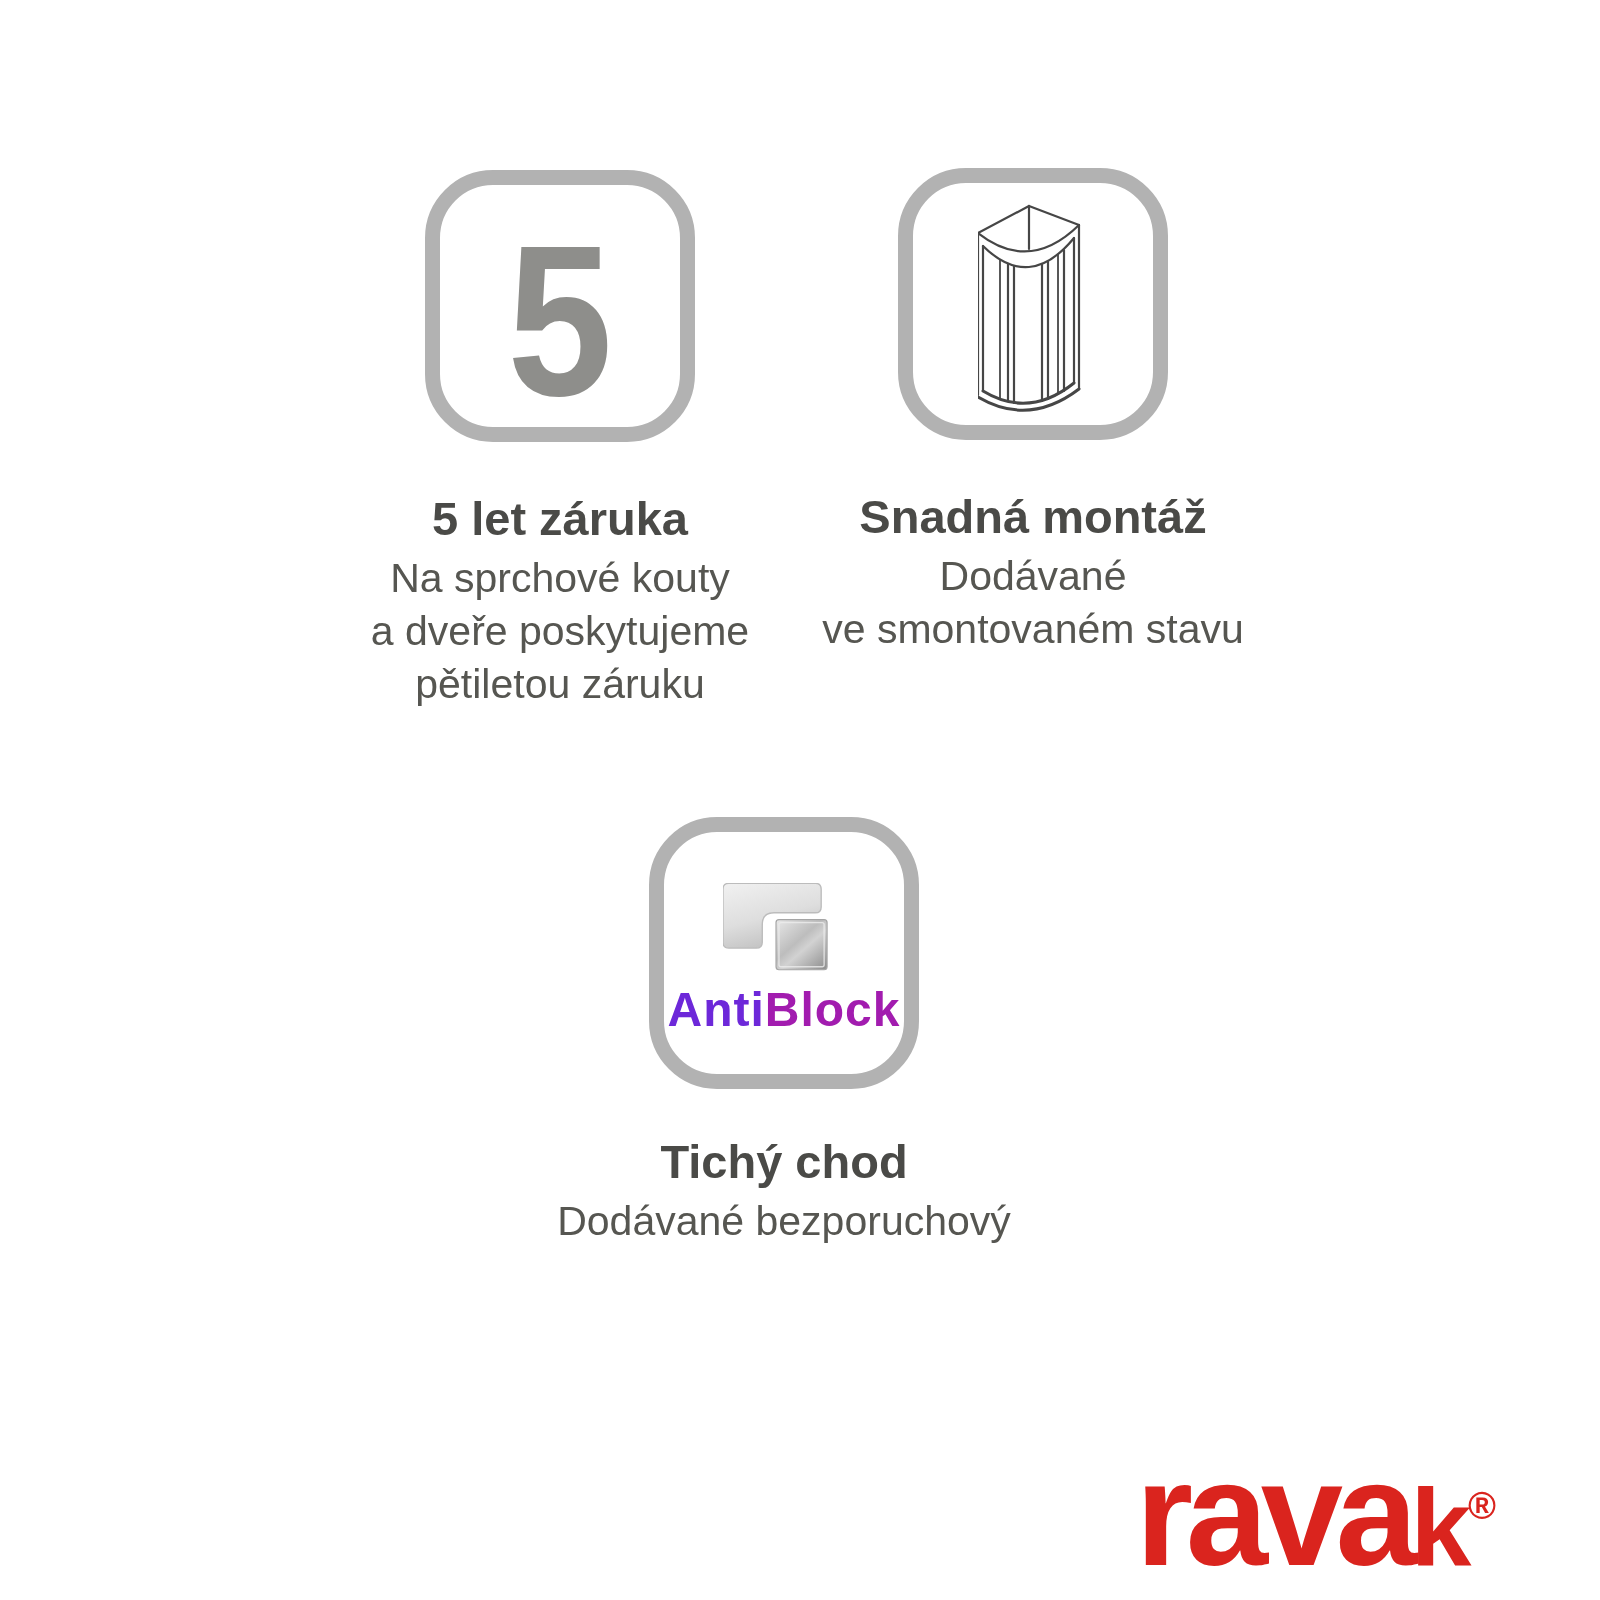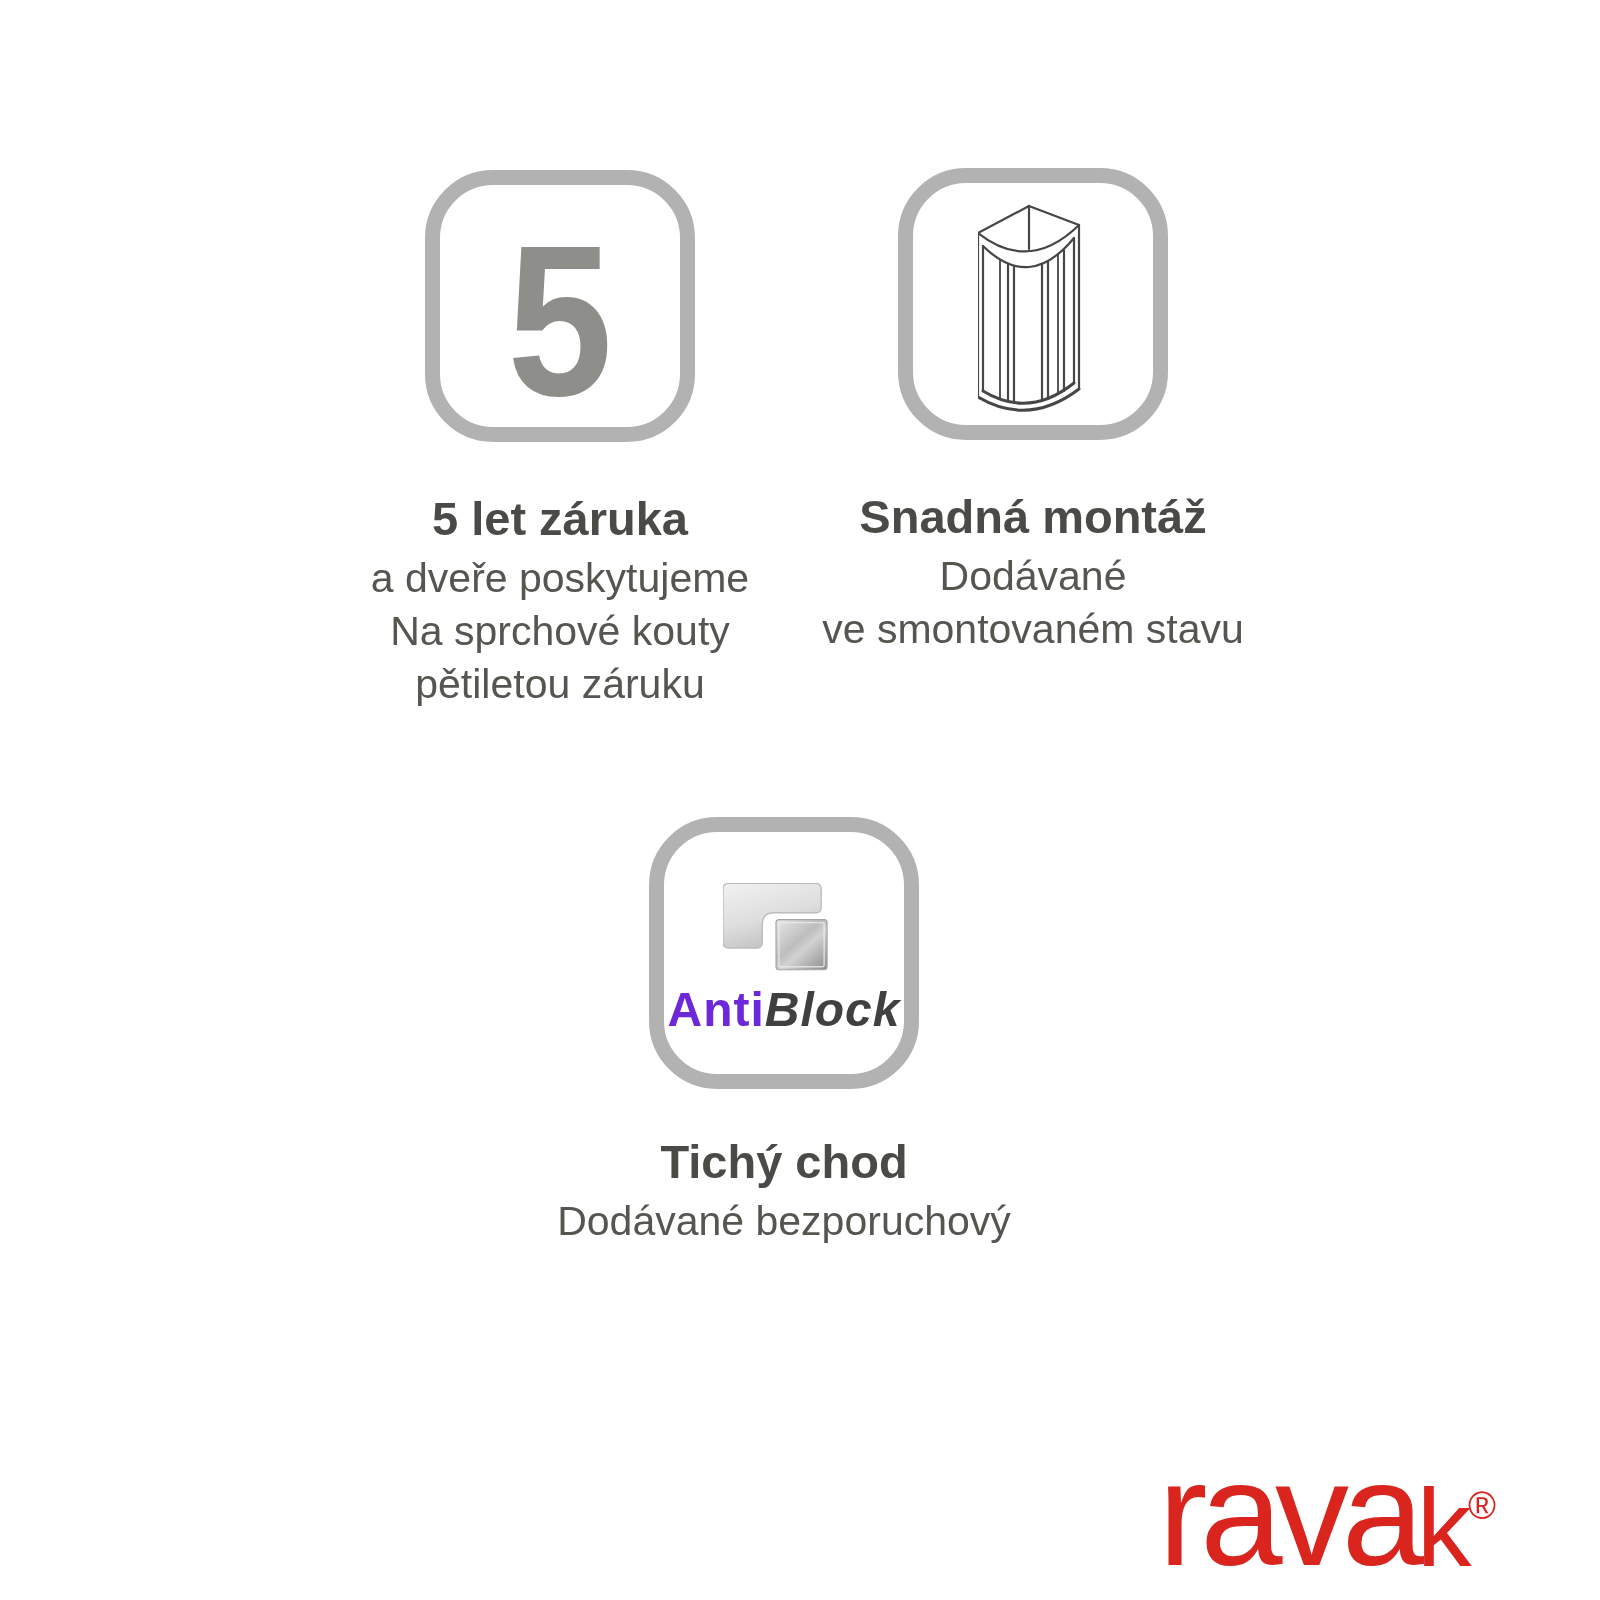--- a/index.html
+++ b/index.html
@@ -19,50 +19,50 @@
   }
   .big-number {
     font-size:215px; font-weight:bold; color:#8e8e8b; line-height:1;
     margin-top:28px; transform:scaleX(0.88); letter-spacing:0;
   }
   .shower-svg { display:block; margin-top:10px; }
   .quiet-inner { display:flex; flex-direction:column; align-items:center; margin-top:14px; }
   .ab-graphic { display:block; margin-left:-14px; }
   .ab-text { margin-top:12px; font-size:48px; font-weight:bold; letter-spacing:1px; line-height:1.1; }
   .ab-text .anti  { color:#6d28d9; }
-  .ab-text .block { color:#404040;font-style:italic; }
+  .ab-text .block { color:#a21caf; }
 
   .feature-title {
     margin-top:50px; font-size:47px; font-weight:bold; color:#4a4a47; line-height:1.16;
   }
   .feature-quiet .feature-title { margin-top:46px;text-align:center; }
   .feature-lines { margin-top:5px; font-size:41px; color:#565651; line-height:53px; }
   .feature-line { white-space:nowrap; }
 
   .brand-logo {
     position:absolute; right:108px; bottom:12px;
-    color:#da241e; font-weight:normal; line-height:1; white-space:nowrap;
+    color:#da241e; font-weight:bold; line-height:1; white-space:nowrap;
   }
   .brand-word { font-size:148px; letter-spacing:-0.05em; }
   .brand-k { font-size:0.74em; }
   .brand-reg { font-size:38px; vertical-align:super; position:relative; top:-40px; left:4px; letter-spacing:0; }
 </style>
 </head>
 <body>
 
 <div class="canvas">
 
   <section class="feature feature-warranty">
     <div class="badge">
       <span class="big-number">5</span>
     </div>
     <div class="feature-title">5 let záruka</div>
     <div class="feature-lines">
+      <div class="feature-line">Na sprchové kouty</div>
       <div class="feature-line">a dveře poskytujeme</div>
-      <div class="feature-line">Na sprchové kouty</div>
       <div class="feature-line">pětiletou záruku</div>
     </div>
   </section>
 
   <section class="feature feature-assembly">
     <div class="badge">
       <svg class="shower-svg" width="110" height="212" viewBox="0 0 110 212" fill="none" stroke="#464646" stroke-width="2.2" stroke-linejoin="round" stroke-linecap="round">
 
         <path d="M51,3 L0,30"></path>
         <path d="M51,3 L101,22"></path>

